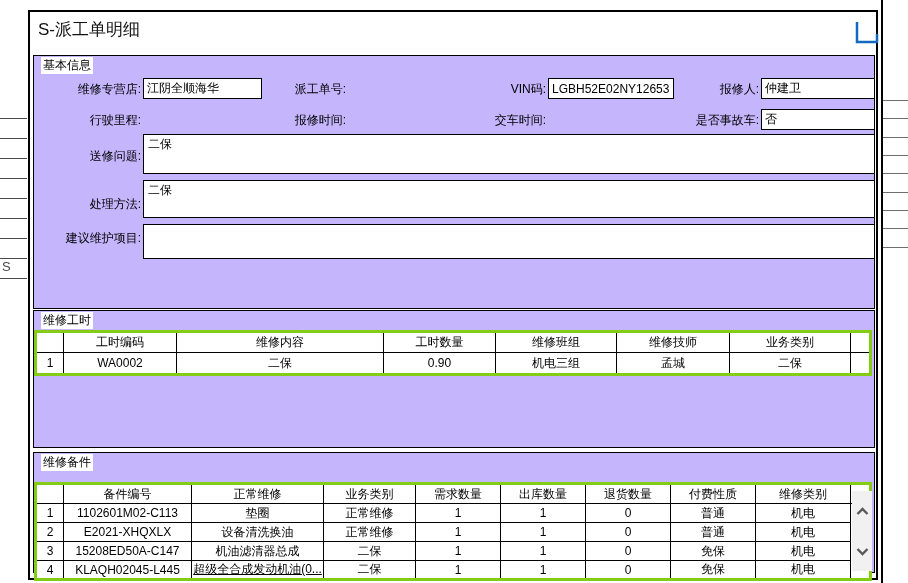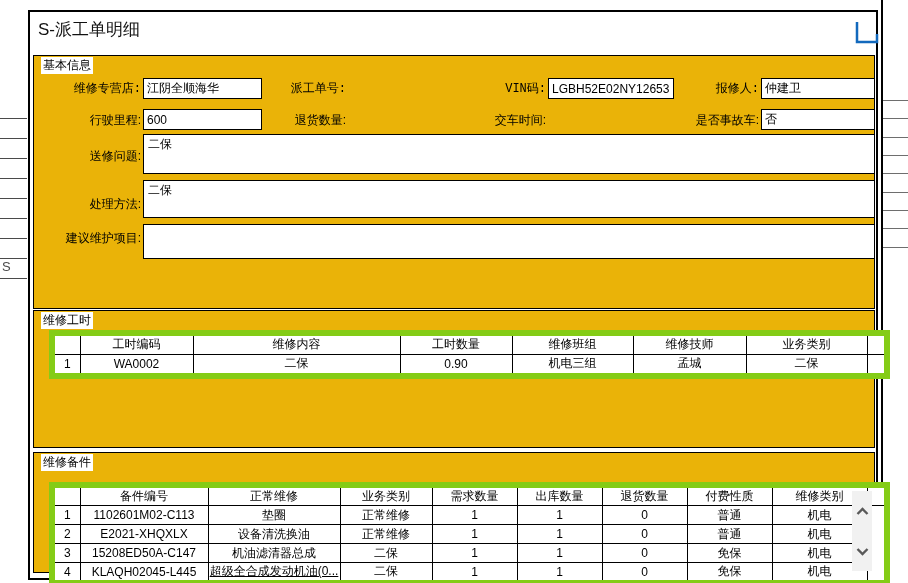--- a/index.html
+++ b/index.html
@@ -12,47 +12,47 @@
   .bg-line.right { border-top:1px solid #6e6e6e; }
   #bg-vline { position:absolute; left:881px; top:0; width:2px; height:583px; background:#000; }
   #bg-s { position:absolute; left:2px; top:259px; font-size:13px; color:#4a4a4a; }
 
   
   #dialog { position:absolute; left:28px; top:10px; width:850px; height:570px;
             background:#fff; border:2px solid #000; }
   #dlg-title { position:absolute; left:8px; top:6px; font-size:17px; color:#111; }
   #corner-icon { position:absolute; left:825px; top:10px; width:24px; height:22px; }
 
-  .groupbox { position:absolute; left:3px; width:842px; border:1px solid #000; background:#eab308; }
+  .groupbox { position:absolute; left:3px; width:842px; border:1px solid #000; background:#c4b5fd; }
   .gb-title { position:absolute; left:7px; top:1px; font-size:12px; background:#fff; padding:0 2px; }
 
   #gb-basic { top:43px; height:254px; }
   #gb-labor { top:298px; height:138px; }
   #gb-parts { top:440px; height:121px; }
 
   .flbl { position:absolute; font-size:12px; text-align:right; height:16px; line-height:16px; white-space:nowrap; }
   .fin  { position:absolute; height:21px; border:1px solid #000; background:#fff;
           font-family:inherit; font-size:12px; padding:0 3px; }
-  .r1 { top:25px;font-family:Liberation Mono, monospace; } .r1i { top:22px; }
+  .r1 { top:25px; } .r1i { top:22px; }
   .r2 { top:56px; } .r2i { top:53px; }
   .c1l { left:5px;   width:102px; } .c1i { left:109px; width:119px; }
   .c2l { left:200px; width:112px; } .c2i { left:314px; width:113px; }
   .c3l { left:430px; width:82px;  } .c3i { left:514px; width:126px; }
   .c4l { left:620px; width:105px; } .c4i { left:727px; width:114px; }
 
   .tarea { position:absolute; left:109px; width:732px; border:1px solid #000; background:#fff;
            resize:none; font-family:inherit; font-size:12px; padding:1px 4px; overflow:hidden; }
   #ta1 { top:78px;  height:40px; }
   #ta2 { top:124px; height:38px; }
   #ta3 { top:168px; height:35px; }
   .tl1 { top:92px; }  .tl2 { top:140px; } .tl3 { top:174px; }
   .tl  { left:5px; width:102px; }
 
-  table.grid { position:absolute; left:15px; border-collapse:collapse; table-layout:fixed;
-               border:6px solid #84cc16; background:#fff; }
+  table.grid { position:absolute; left:0; border-collapse:collapse; table-layout:fixed;
+               border:3px solid #84cc16; background:#fff; }
   table.grid td, table.grid th { border:1px solid #000; font-size:12px; font-weight:normal;
                text-align:center; overflow:hidden; white-space:nowrap; padding:0 1px; }
   #labor-table { top:19px; width:835px; }
   #labor-table th { height:21px; }
   #labor-table td { height:22px; }
   #parts-table { top:17px; width:835px;margin-top:12px; }
   #parts-table th { height:20px; }
   #parts-table td { height:19px; }
   td.spacer { border:none !important; background:transparent; }
   td.clipleft { text-align:left;text-decoration:underline; }
@@ -105,22 +105,21 @@
 
       <span class="flbl r1 c1l">维修专营店:</span>
       <input class="fin r1i c1i" value="江阴全顺海华" style="">
       <span class="flbl r1 c2l">派工单号:</span>
       <span class="flbl r1 c3l">VIN码:</span>
       <input class="fin r1i c3i" value="LGBH52E02NY126533" style="">
       <span class="flbl r1 c4l">报修人:</span>
       <input class="fin r1i c4i" value="仲建卫" style="">
 
       <span class="flbl r2 c1l">行驶里程:</span>
-      <input class="fin r2i c1i" value="600" style="">
-      <span class="flbl r2 c2l">退货数量:</span>
+      <span class="flbl r2 c2l">报修时间:</span>
       <span class="flbl r2 c3l">交车时间:</span>
       <span class="flbl r2 c4l">是否事故车:</span>
       <input class="fin r2i c4i" value="否" style="">
 
       <span class="flbl tl tl1">送修问题:</span>
       <textarea id="ta1" class="tarea" style="">二保</textarea>
       <span class="flbl tl tl2">处理方法:</span>
       <textarea id="ta2" class="tarea" style="">二保</textarea>
       <span class="flbl tl tl3">建议维护项目:</span>
       <textarea id="ta3" class="tarea" style=""></textarea>

